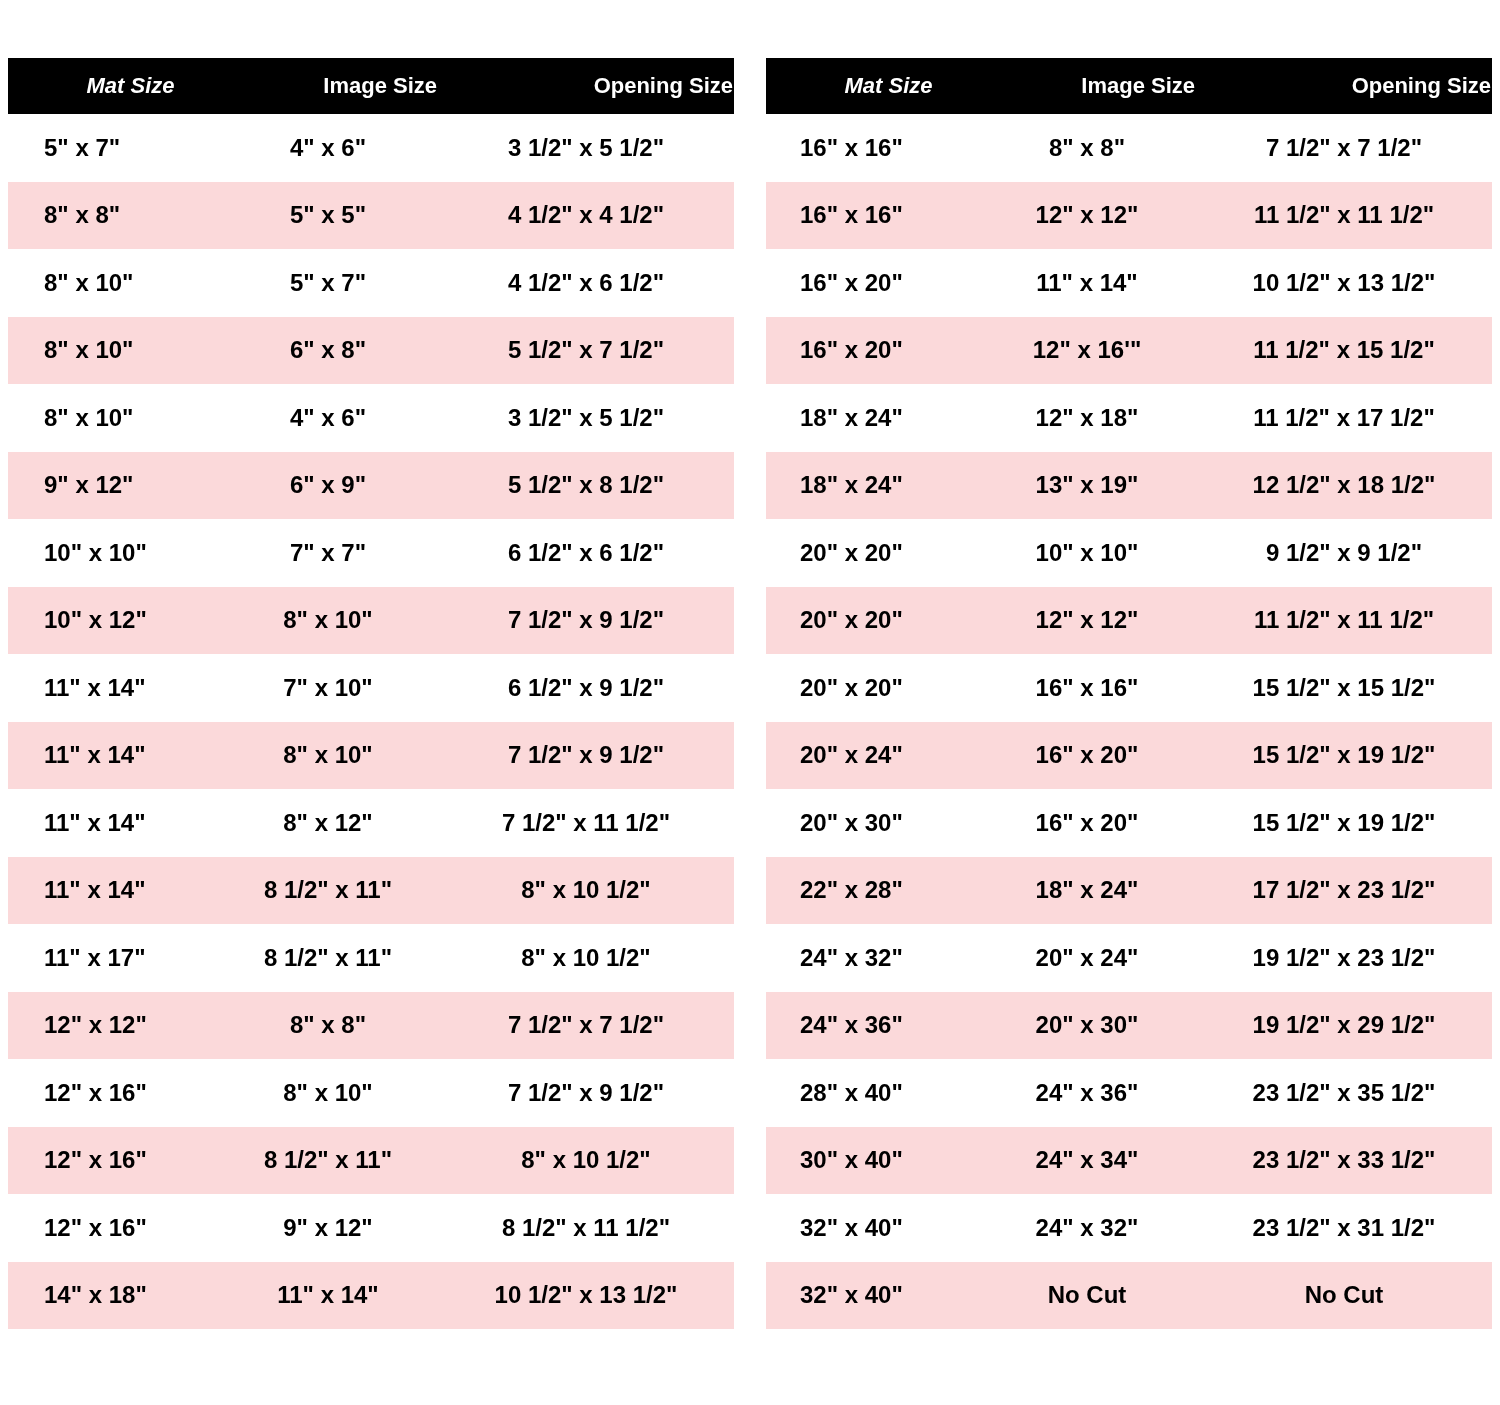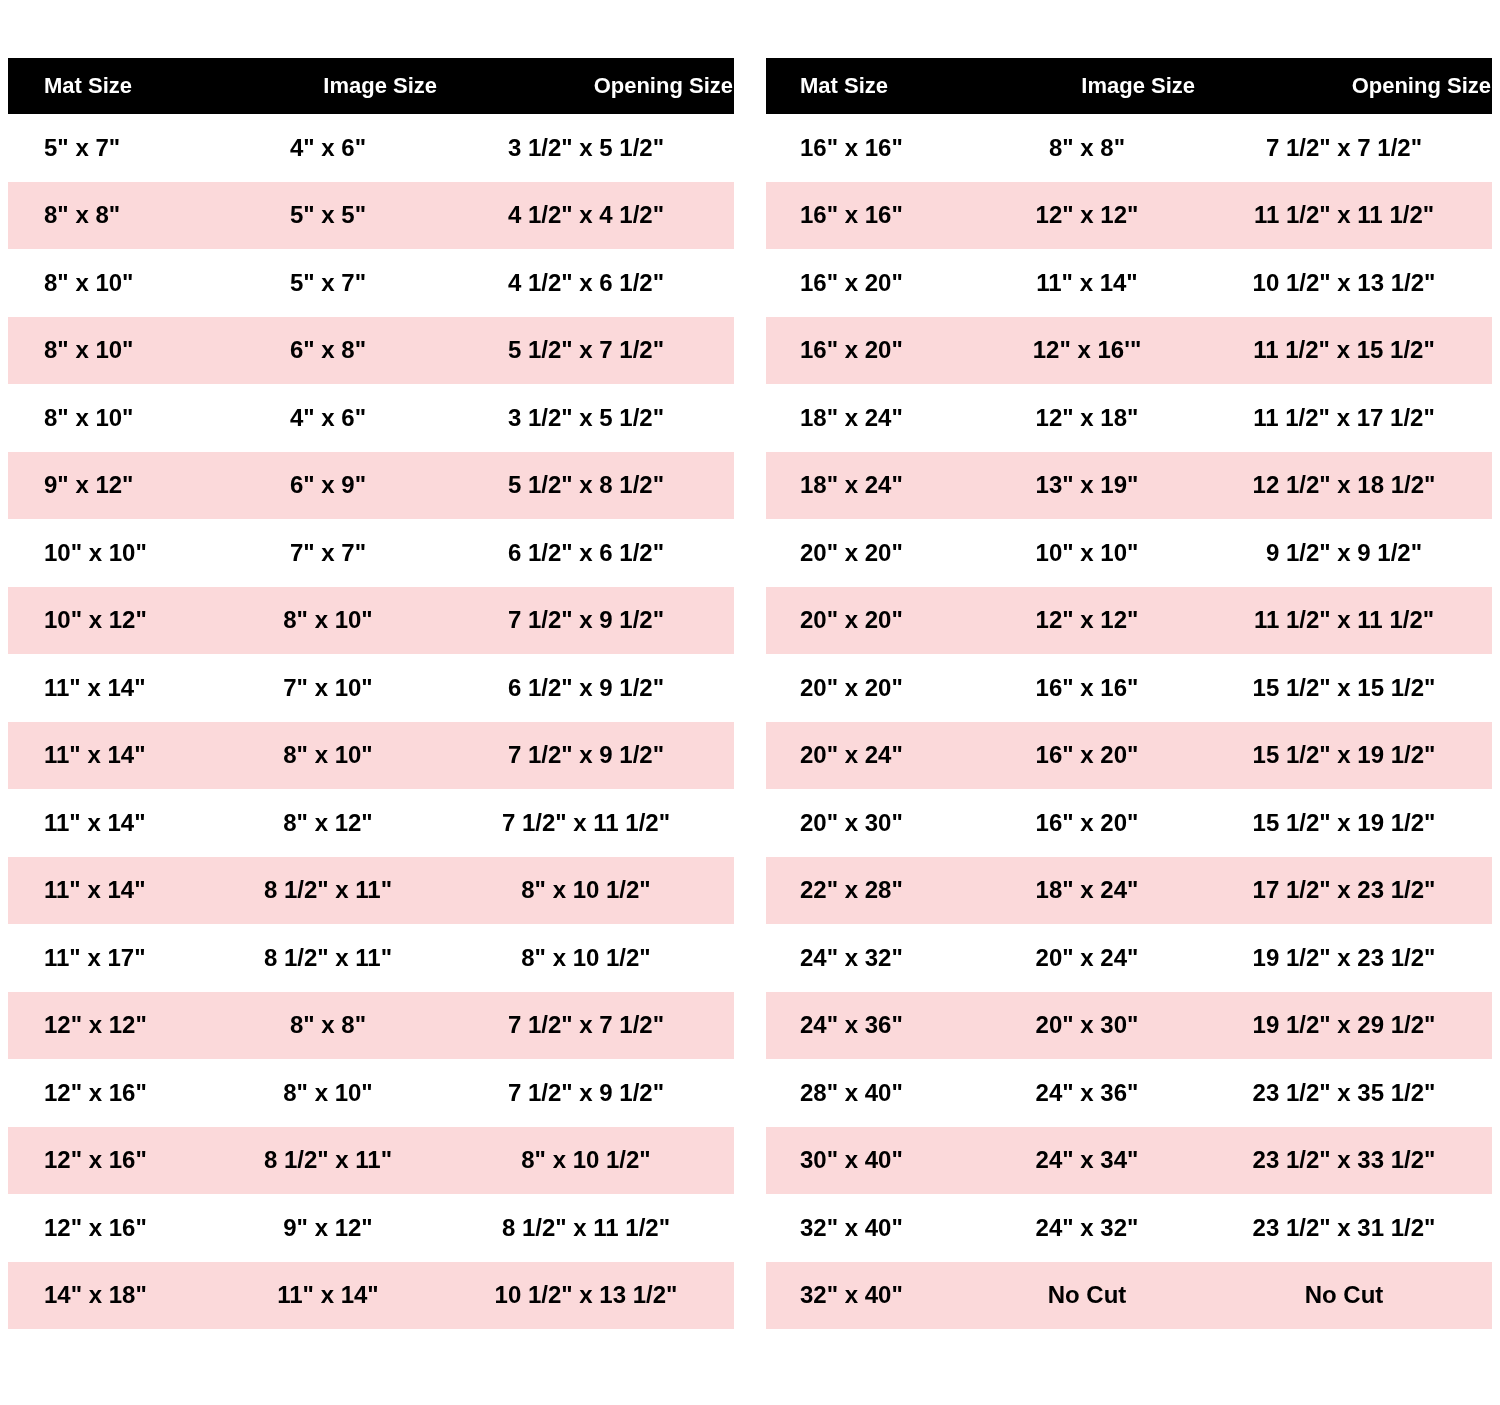--- a/index.html
+++ b/index.html
@@ -54,22 +54,23 @@
   thead th {
     background: #000000;
     color: #ffffff;
     font-size: 22px;
     font-weight: bold;
     height: 54px;
     vertical-align: middle;
     text-align: right;
   }
   thead th.col-mat {
-    text-align: left;
+    text-align: center;
     padding-left: 36px;
+    font-style: italic;
   }
   tbody td {
     height: 65.5px;
     font-size: 24px;
     font-weight: bold;
     text-align: center;
     vertical-align: middle;
     color: #000000;
   }
   tbody td.col-mat {

